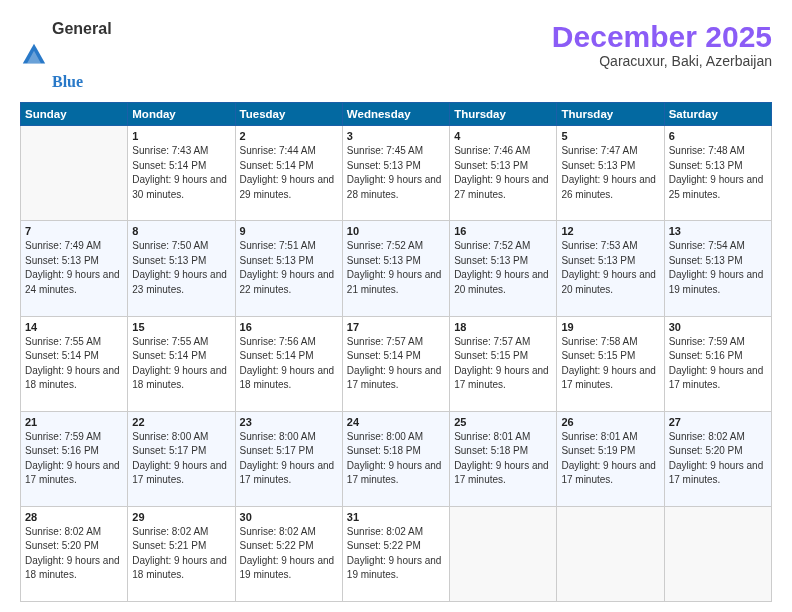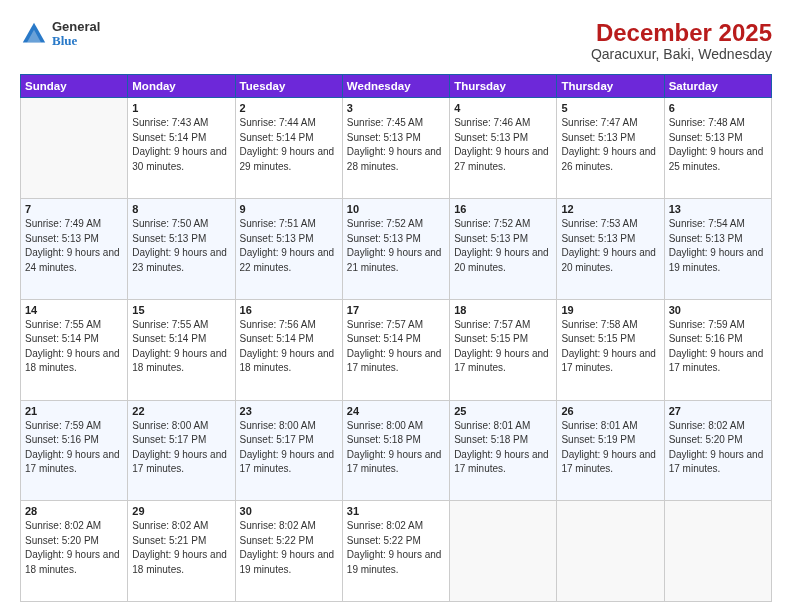--- a/index.html
+++ b/index.html
@@ -24,51 +24,52 @@
       margin-bottom: 12px;
     }
     .logo {
       display: flex;
       align-items: center;
       gap: 4px;
     }
     .logo-text {
       display: flex;
       flex-direction: column;
-      font-size: 13px;
+      font-size: 16px;
       font-weight: bold;
       line-height: 1.1;
+      gap: 35px;
     }
     .logo-general { color: #333; }
     .logo-blue { color: #2979c8; font-family: Liberation Serif, serif; }
     .logo-icon {
       width: 28px;
       height: 28px;
     }
     .title-block {
       text-align: right;
     }
     .month-title {
-      font-size: 24px;
-      font-weight: bold;
-      color: #b91c1c;
+      font-size: 30px;
+      font-weight: bold;
+      color: #8b5cf6;
       line-height: 1.1;
     }
     .location {
       font-size: 14px;
       color: #444;
     }
     .calendar {
       flex: 1;
       border-collapse: collapse;
       width: 100%;
       table-layout: fixed;
     }
     .calendar thead th {
-      background-color: #6d28d9;
+      background-color: #0369a1;
       color: #fff;
       font-size: 11.5px;
       font-weight: bold;
       padding: 5px 4px;
       text-align: left;
       border: 1px solid #1a5fa8;
     }
     .calendar tbody td {
       vertical-align: top;
       border: 1px solid #ccc;
@@ -109,21 +110,21 @@
         <polygon points="20,4 36,32 4,32" fill="#2979c8"></polygon>
         <polygon points="20,14 30,32 10,32" fill="#fff" opacity="0.3"></polygon>
       </svg>
       <div class="logo-text">
         <span class="logo-general">General</span>
         <span class="logo-blue">Blue</span>
       </div>
     </div>
     <div class="title-block">
       <div class="month-title">December 2025</div>
-      <div class="location">Qaracuxur, Baki, Wednesday</div>
+      <div class="location">Qaracuxur, Baki, Azerbaijan</div>
     </div>
   </div>
 
   <table class="calendar">
     <thead>
       <tr>
       <th>Sunday</th>
           <th>Monday</th>
           <th>Tuesday</th>
           <th>Wednesday</th>

